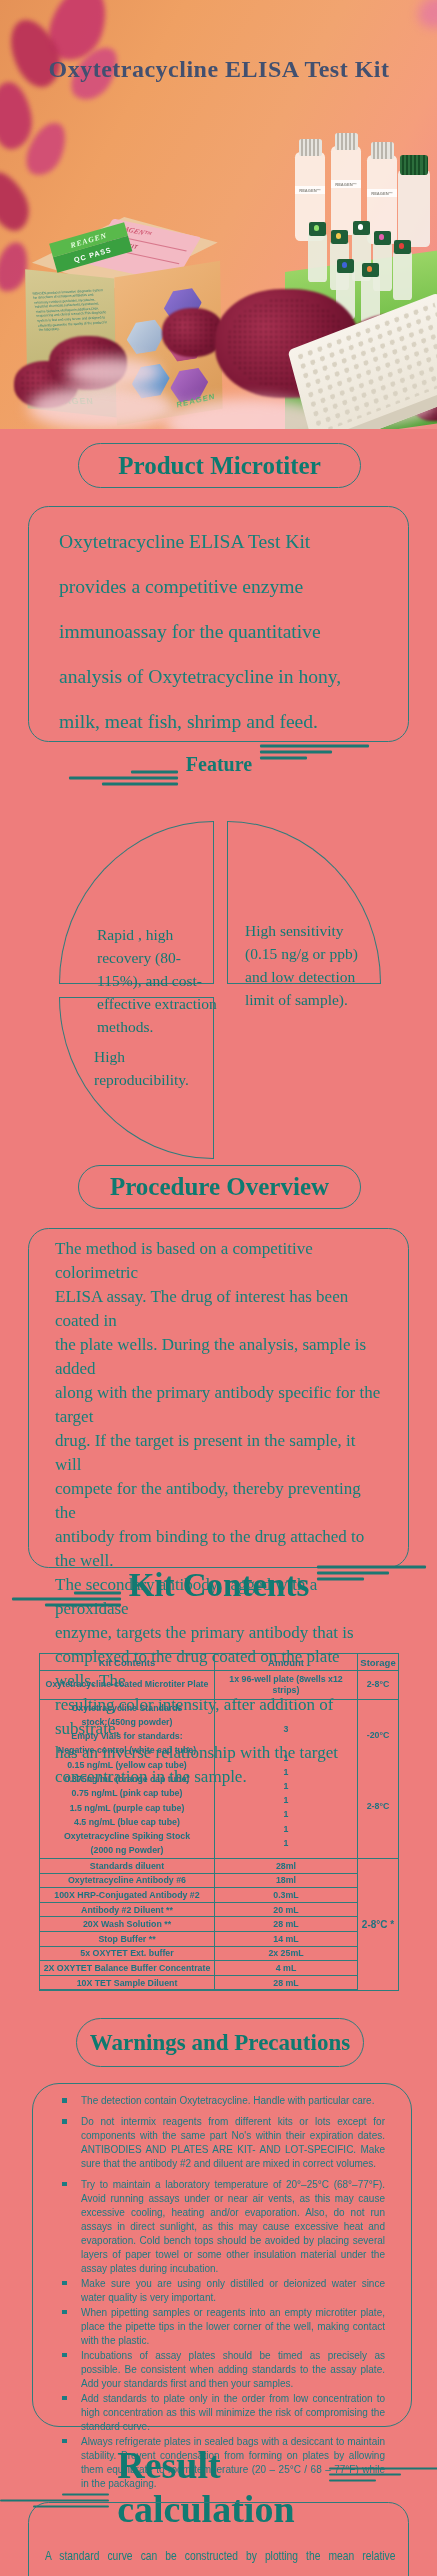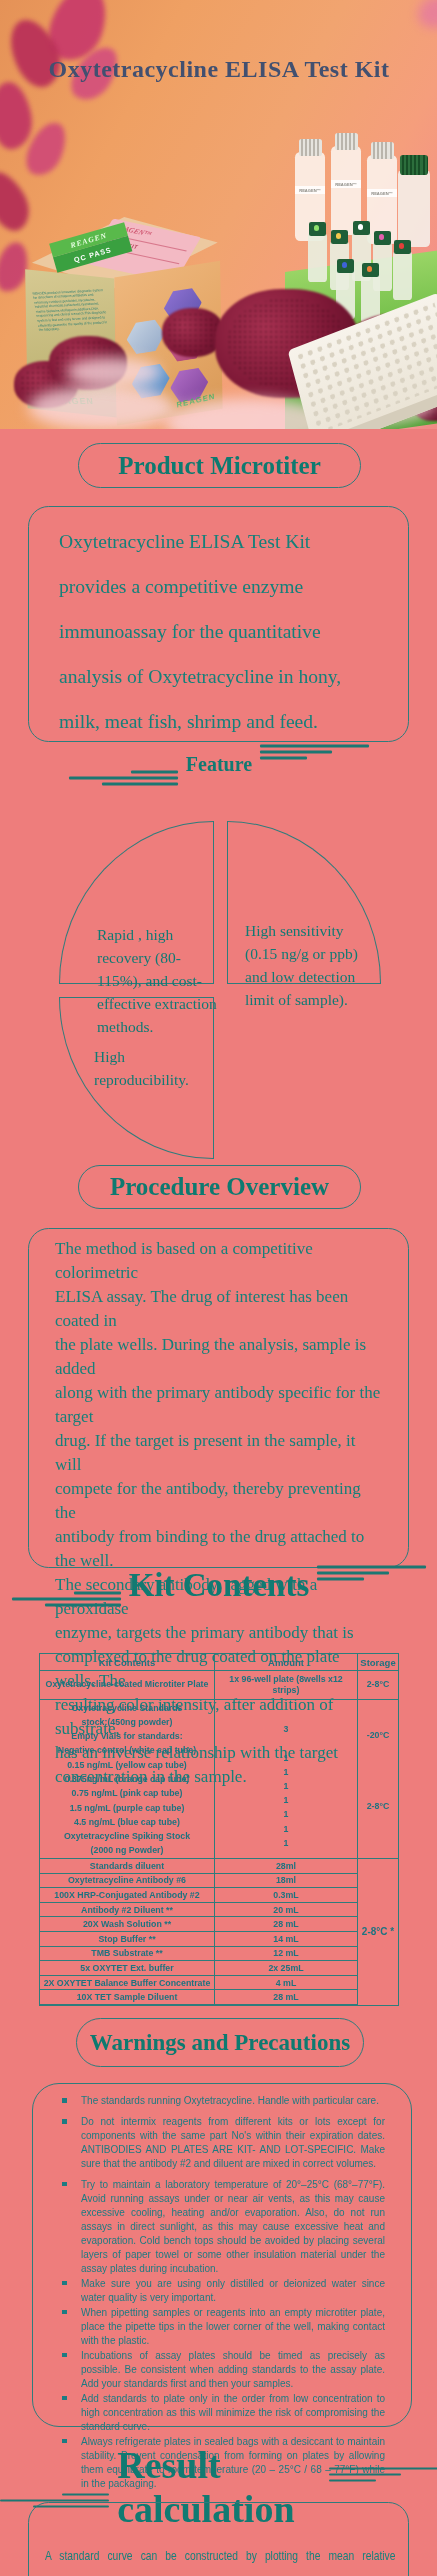--- a/index.html
+++ b/index.html
@@ -387,24 +387,20 @@
       </div>
       <div class="krow">
         <div class="kc c1">20X Wash Solution **</div>
         <div class="kc c2">28 mL</div>
       </div>
       <div class="krow">
         <div class="kc c1">Stop Buffer **</div>
         <div class="kc c2">14 mL</div>
       </div>
       <div class="krow">
-        <div class="kc c1">TMB Substrate **</div>
-        <div class="kc c2">12 mL</div>
-      </div>
-      <div class="krow">
         <div class="kc c1">5x OXYTET Ext. buffer</div>
         <div class="kc c2">2x 25mL</div>
       </div>
       <div class="krow">
         <div class="kc c1">2X OXYTET Balance Buffer Concentrate</div>
         <div class="kc c2">4 mL</div>
       </div>
       <div class="krow">
         <div class="kc c1">10X TET Sample Diluent</div>
         <div class="kc c2">28 mL</div>
@@ -413,21 +409,21 @@
     </div>
   </div>
 
   <div class="pill pill3">
     <span>Warnings and Precautions</span>
   </div>
   <div class="tbox warnbox">
     <ul class="wlist">
       <li>
           <span class="sq"></span>
-          <p>The standards running Oxytetracycline. Handle with particular care.</p>
+          <p>The detection contain Oxytetracycline. Handle with particular care.</p>
         </li>
       <li>
           <span class="sq"></span>
           <p>Do not intermix reagents from different kits or lots except for components with the same part No's within their expiration dates. ANTIBODIES AND PLATES ARE KIT- AND LOT-SPECIFIC. Make sure that the antibody #2 and diluent are mixed in correct volumes.</p>
         </li>
       <li>
           <span class="sq"></span>
           <p>Try to maintain a laboratory temperature of 20°–25°C (68°–77°F). Avoid running assays under or near air vents, as this may cause excessive cooling, heating and/or evaporation. Also, do not run assays in direct sunlight, as this may cause excessive heat and evaporation. Cold bench tops should be avoided by placing several layers of paper towel or some other insulation material under the assay plates during incubation.</p>
         </li>
       <li>

